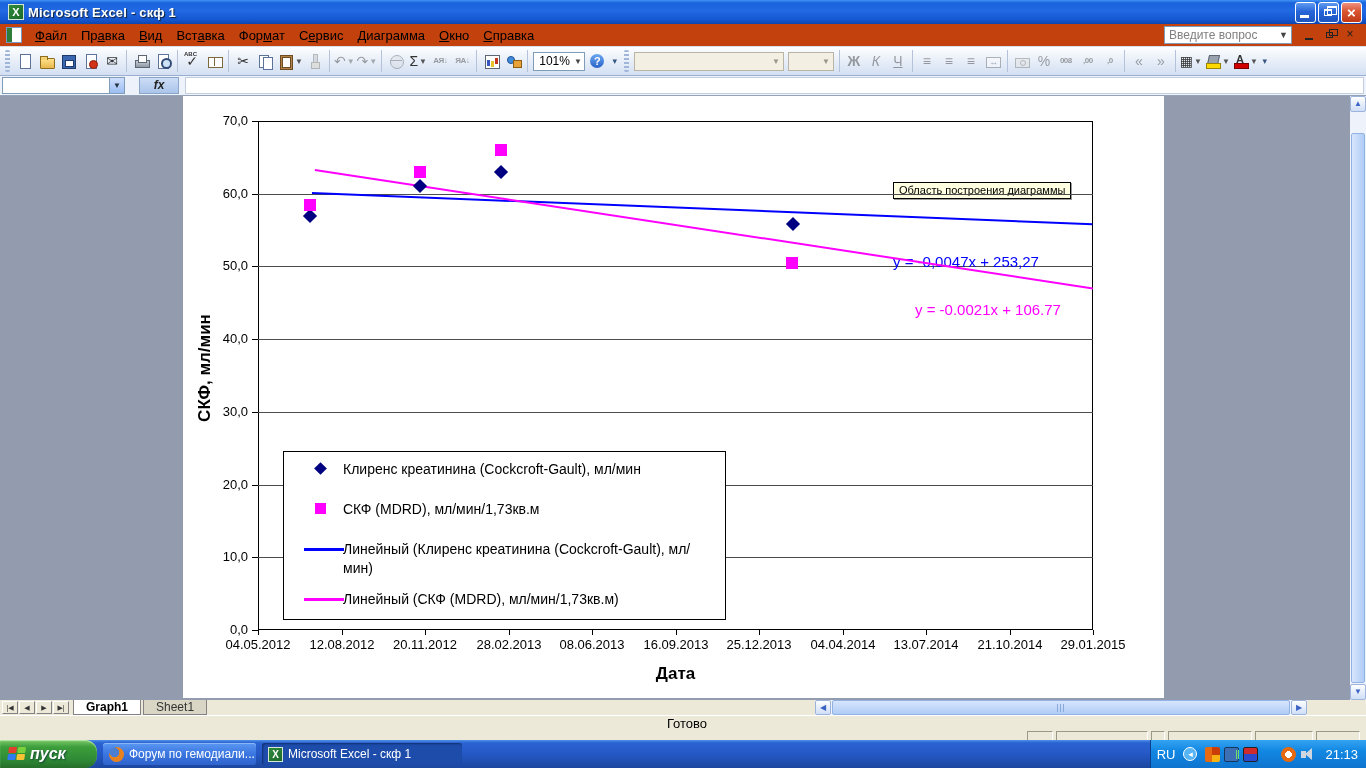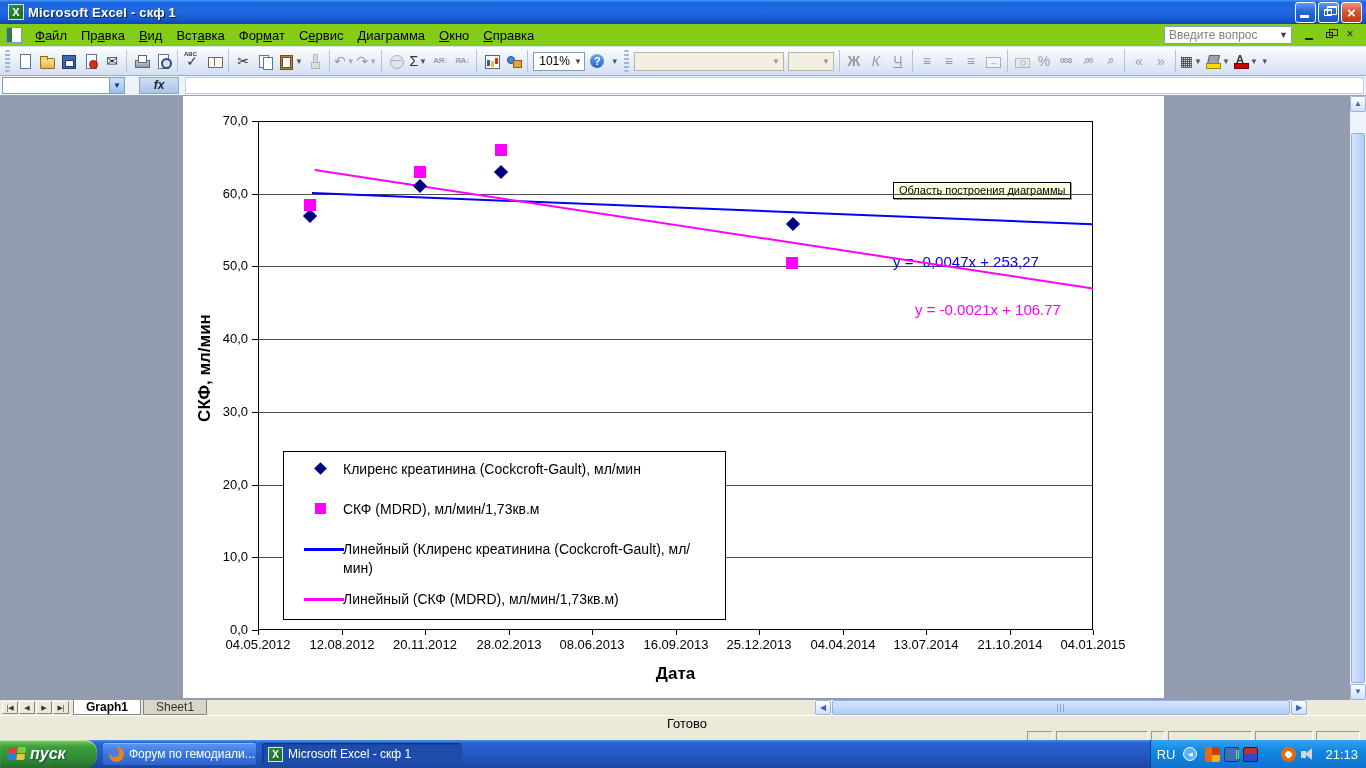--- a/index.html
+++ b/index.html
@@ -17,21 +17,21 @@
   .tb-btns{margin-left:auto;display:flex;gap:2px;}
   .tb-btn{width:21px;height:21px;border-radius:3px;border:1px solid #fff;
     background:linear-gradient(180deg,#5f9bf0,#2766d8 45%,#1c55c0);position:relative;}
   .tb-btn.close{background:linear-gradient(180deg,#ee9180,#d9542f 45%,#c03a18);}
   .tb-btn .bar{position:absolute;left:4px;bottom:4px;width:9px;height:3px;background:#fff;}
   .tb-btn .rest{position:absolute;left:5px;top:6px;width:8px;height:7px;border:1px solid #fff;border-top:2px solid #fff;}
   .tb-btn .rest::before{content:'';position:absolute;left:2px;top:-5px;width:8px;height:6px;border:1px solid #fff;border-top:2px solid #fff;}
   .tb-btn .x{position:absolute;left:0;top:0;width:100%;height:100%;color:#fff;font-size:15px;line-height:19px;text-align:center;font-weight:bold;}
 
   
-  .menubar{position:absolute;left:0;top:24px;width:1366px;height:23px;background:#84cc16;
+  .menubar{position:absolute;left:0;top:24px;width:1366px;height:23px;background:#c2410c;
     border-bottom:1px solid #d8dfea;display:flex;align-items:center;font-size:13px;color:#000;}
   .mb-icon{width:16px;height:16px;margin:0 6px 0 6px;background:#fff;border:1px solid #7a98c2;position:relative;}
   .mb-icon::before{content:'';position:absolute;left:0;top:0;width:5px;height:100%;background:#2e7d3a;}
   .menu-item{padding:3px 7px;cursor:default;}
   .menu-item u{text-decoration:underline;}
   .qbox{margin-left:auto;width:128px;height:18px;background:#fff;border:1px solid #7f9db9;
     display:flex;align-items:center;font-size:12px;color:#808080;padding-left:4px;}
   .qbox .qdd{margin-left:auto;width:15px;text-align:center;color:#444;font-size:9px;}
   .wb-btns{display:flex;gap:4px;margin:0 8px 0 10px;color:#333;}
   .wb-btn{width:16px;height:15px;position:relative;font-size:12px;line-height:13px;text-align:center;color:#222;}
@@ -462,21 +462,21 @@
       <div class="xticklabel" style="left: 632px; top: 637px;">16.09.2013</div>
       <div class="xtick" style="left: 759px; top: 630px;"></div>
       <div class="xticklabel" style="left: 715px; top: 637px;">25.12.2013</div>
       <div class="xtick" style="left: 843px; top: 630px;"></div>
       <div class="xticklabel" style="left: 799px; top: 637px;">04.04.2014</div>
       <div class="xtick" style="left: 926px; top: 630px;"></div>
       <div class="xticklabel" style="left: 882px; top: 637px;">13.07.2014</div>
       <div class="xtick" style="left: 1010px; top: 630px;"></div>
       <div class="xticklabel" style="left: 966px; top: 637px;">21.10.2014</div>
       <div class="xtick" style="left: 1093px; top: 630px;"></div>
-      <div class="xticklabel" style="left: 1049px; top: 637px;">04.01.2015</div>
+      <div class="xticklabel" style="left: 1049px; top: 637px;">29.01.2015</div>
       <div class="trendline" style="left: 312.275px; top: 191.533px; width: 781.351px; background: rgb(0, 0, 255); transform: rotate(0.0400274rad);"></div>
       <div class="equation" style="left: 893px; top: 253px; color: rgb(0, 0, 255);">y = -0,0047x + 253,27</div>
       <div class="trendline" style="left: 314.78px; top: 168.991px; width: 787.194px; background: rgb(255, 0, 255); transform: rotate(0.15114rad);"></div>
       <div class="equation" style="left: 915px; top: 301px; color: rgb(255, 0, 255);">y = -0.0021x + 106.77</div>
       <div class="pt-diamond" style="left: 304.77px; top: 210.529px; background: rgb(0, 0, 128);"></div>
       <div class="pt-diamond" style="left: 414.99px; top: 181.443px; background: rgb(0, 0, 128);"></div>
       <div class="pt-diamond" style="left: 495.985px; top: 166.9px; background: rgb(0, 0, 128);"></div>
       <div class="pt-diamond" style="left: 788.235px; top: 219.254px; background: rgb(0, 0, 128);"></div>
       <div class="pt-square" style="left: 303.77px; top: 198.621px; background: rgb(255, 0, 255);"></div>
       <div class="pt-square" style="left: 413.99px; top: 165.9px; background: rgb(255, 0, 255);"></div>

